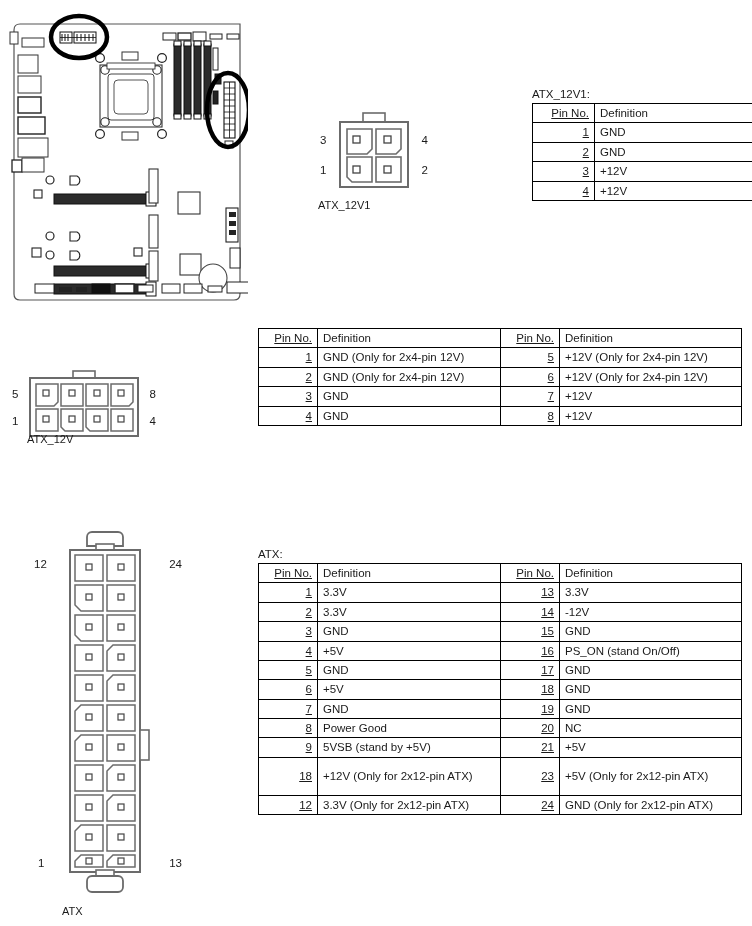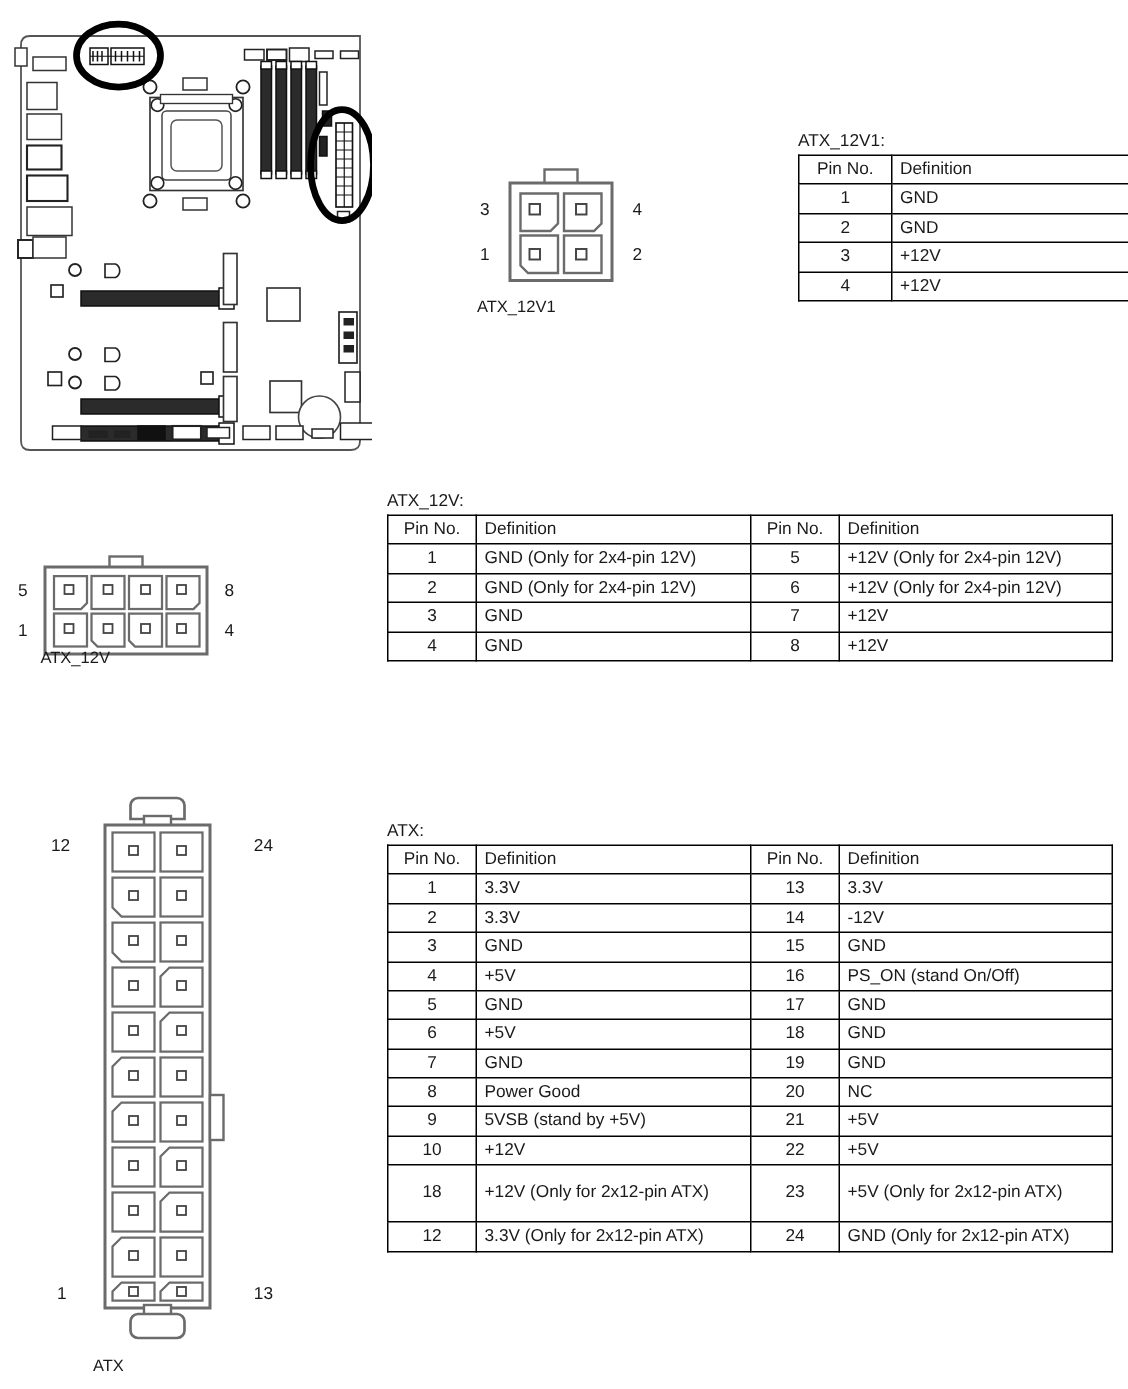--- a/index.html
+++ b/index.html
@@ -24,21 +24,21 @@
   .pin-table td,.pin-table th{
     border:1px solid #000;
     padding:2px 5px;
     font-weight:normal;
     text-align:left;
     line-height:1.25;
     height:19px;
     box-sizing:border-box;
     background:#fff;
   }
-  .pin-table td.pin,.pin-table th.pin{text-align:center;}
+  .pin-table td.pin,.pin-table th.pin{text-align:right;text-decoration:underline;}
   .tbl-caption{
     font-size:11.5px;
     color:#1a1a1a;
     margin-bottom:3px;
     white-space:nowrap;
   }
 
   
   .conn-label{
     font-size:11px;
@@ -279,21 +279,20 @@
     <rect x="42" y="46" width="6" height="6" fill="#fff" stroke="#444" stroke-width="1.2"></rect>
     <path d="M59 39 h22 v22 h-18 l-4 -4 z" fill="#fff" stroke="#6b6b6b" stroke-width="1.5"></path>
     <rect x="67" y="46" width="6" height="6" fill="#fff" stroke="#444" stroke-width="1.2"></rect>
     <rect x="84" y="39" width="22" height="22" fill="#fff" stroke="#6b6b6b" stroke-width="1.5"></rect>
     <rect x="91" y="46" width="6" height="6" fill="#fff" stroke="#444" stroke-width="1.2"></rect>
   </svg>
   <div class="conn-label abs" style="left:19px;top:60px;width:114px;">ATX_12V</div>
 </div>
 
 <div class="abs" style="left:258px;top:328px;">
-  <div class="tbl-caption">ATX_12V:</div>
   <table class="pin-table" style="width:484px;">
     <colgroup>
         <col style="width:59px">
         <col style="width:183px">
         <col style="width:59px">
         <col>
       </colgroup>
     <thead>
       <tr>
         <th class="pin">Pin No.</th>
@@ -471,26 +470,20 @@
         <td>Power Good</td>
         <td class="pin">20</td>
         <td>NC</td>
       </tr>
       <tr>
         <td class="pin">9</td>
         <td>5VSB (stand by +5V)</td>
         <td class="pin">21</td>
         <td>+5V</td>
       </tr>
-      <tr>
-        <td class="pin">10</td>
-        <td>+12V</td>
-        <td class="pin">22</td>
-        <td>+5V</td>
-      </tr>
       <tr style="height:38px">
         <td class="pin">18</td>
         <td style="text-align:justify;text-align-last:left;">+12V (Only for 2x12-pin ATX)</td>
         <td class="pin">23</td>
         <td>+5V (Only for 2x12-pin ATX)</td>
       </tr>
       <tr>
         <td class="pin">12</td>
         <td>3.3V (Only for 2x12-pin ATX)</td>
         <td class="pin">24</td>

